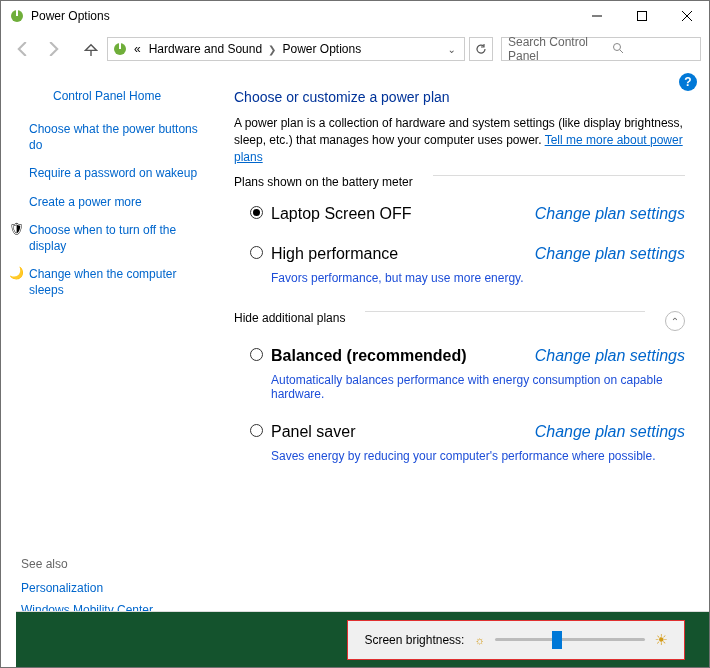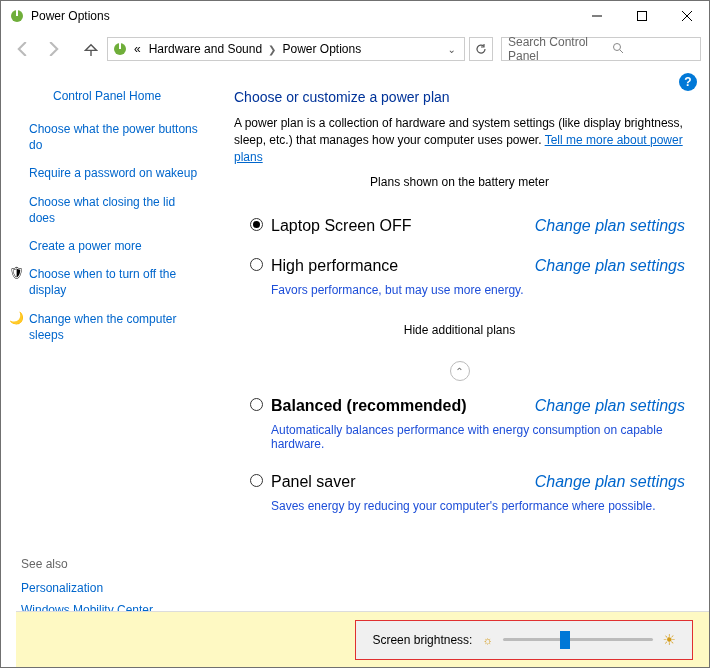--- a/index.html
+++ b/index.html
@@ -95,21 +95,21 @@
     flex:1;
     padding: 22px 24px 0 18px;
   }
   .main h1 {
     font-size: 14px; color:#003399; font-weight:normal; margin:0 0 10px;
   }
   .desc { line-height:1.4; margin-bottom:6px; }
   .desc a { text-decoration: underline; }
   .group-label {
     font-size:12px; color:#000; position:relative; margin:10px 0 12px;
-    display:flex; align-items:center; gap:12px;flex-direction:column;
+    display:flex; align-items:flex-start; gap:20px;
   }
   .group-label .line { flex:1; height:1px; background:#dcdcdc; }
   .plan {
     display:flex; align-items:flex-start; padding:4px 0 4px 16px;
   }
   .radio {
     width:13px;height:13px;border:1px solid #333;border-radius:50%;
     margin-right:8px; margin-top:1px; position:relative; flex-shrink:0;
   }
   .radio.checked::after {
@@ -132,23 +132,23 @@
   .see-also {
     position:absolute; left:20px; bottom:20px;
     font-size:12px;
   }
   .see-also .hdr { color:#666; margin-bottom:10px; }
   .see-also a { display:block; margin-bottom:8px; }
   
   .footer {
     position:absolute; left:15px; right:0; bottom:0; height:56px;
     border-top:1px solid #dcdcdc;
-    background:#fef9c3;
+    background:#14532d;
     display:flex; align-items:center; justify-content:flex-end;
-    padding-right:16px;
+    padding-right:24px;
   }
   .bright-box {
     border:1.5px solid #e03030;
     padding:10px 16px;
     display:flex; align-items:center; gap:10px;
     background:#f0f0f0;
   }
   .slider-track {
     width:150px; height:3px; background:#bbb; border-radius:2px; position:relative;
   }
@@ -234,21 +234,20 @@
 </div>
 
 <div class="help-icon">?</div>
 
 <div class="content">
 
   <div class="sidebar">
     <a class="cp-home">Control Panel Home</a>
     <a class="side-link">Choose what the power buttons do</a>
     <a class="side-link">Require a password on wakeup</a>
-    <a class="side-link">Choose what closing the lid does</a>
     <a class="side-link">Create a power more</a>
     <div class="side-row">
       <span class="bul">🛡</span>
       <a>Choose when to turn off the display</a>
     </div>
     <div class="side-row">
       <span class="bul">🌙</span>
       <a>Change when the computer sleeps</a>
     </div>
   </div>

